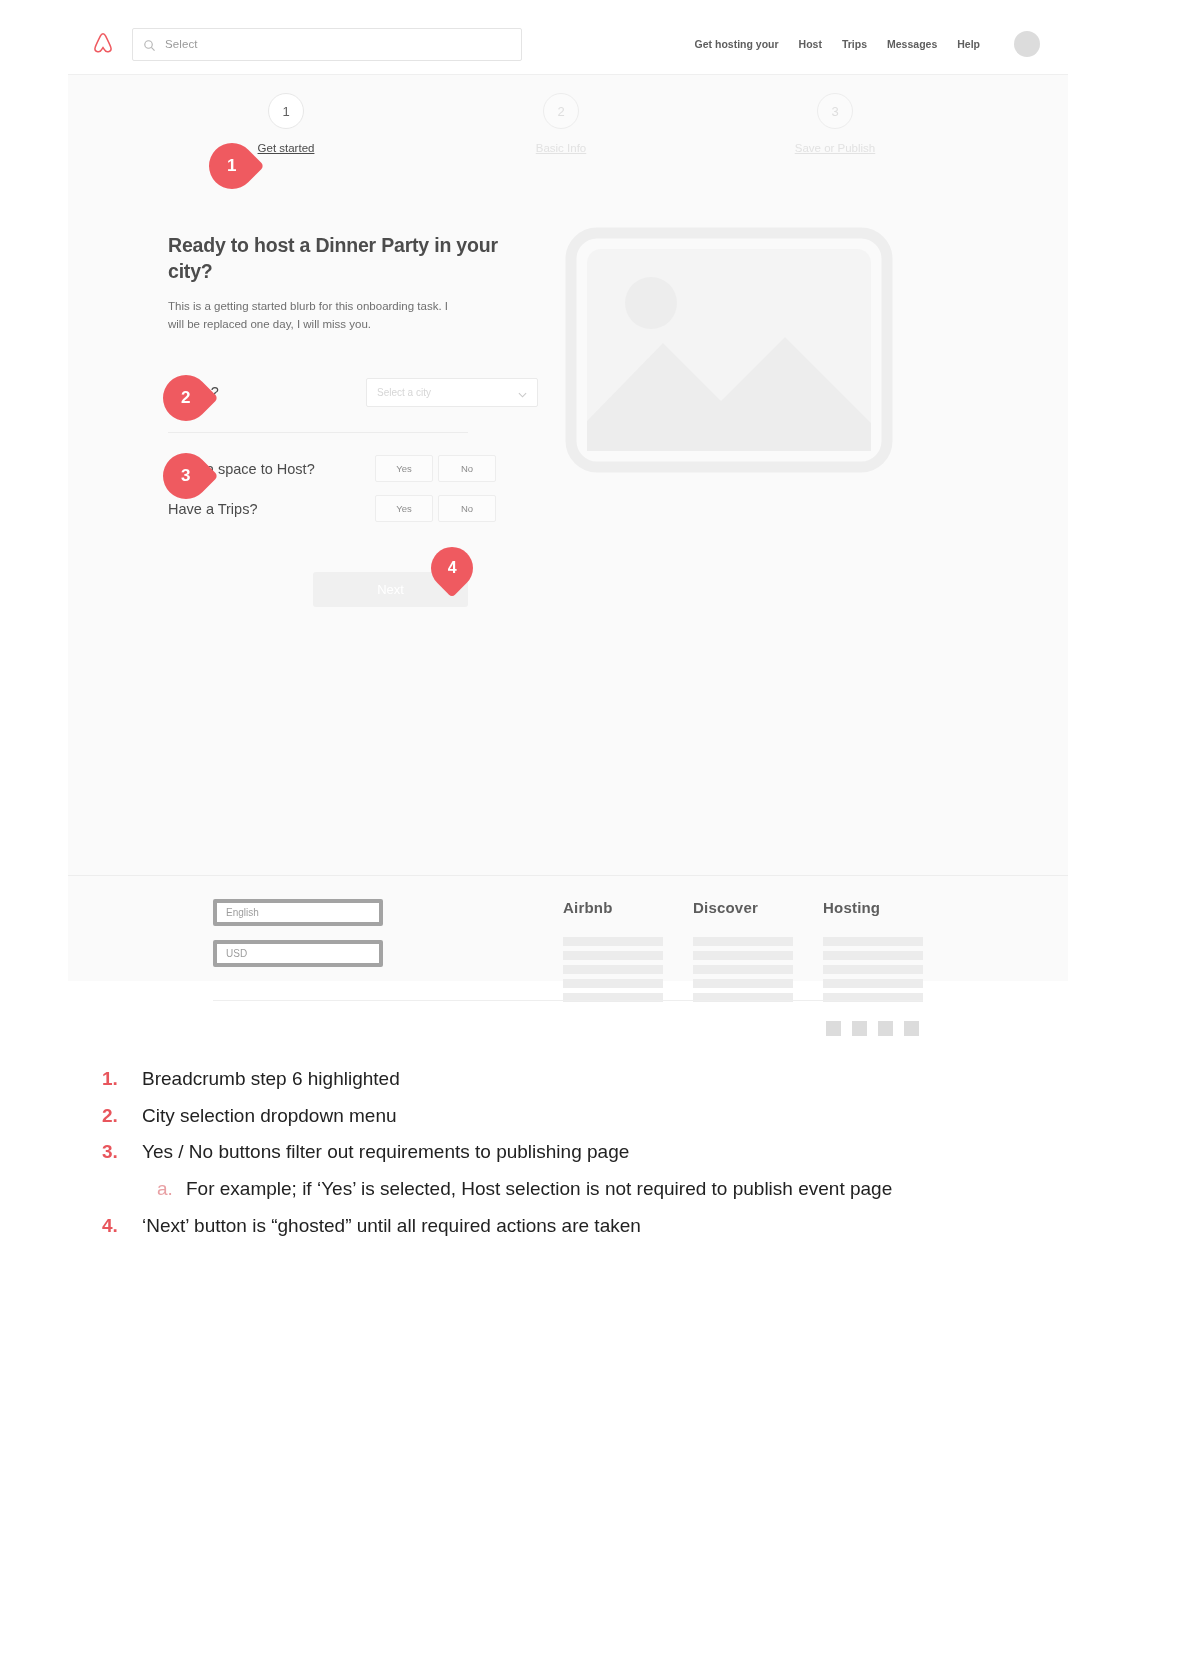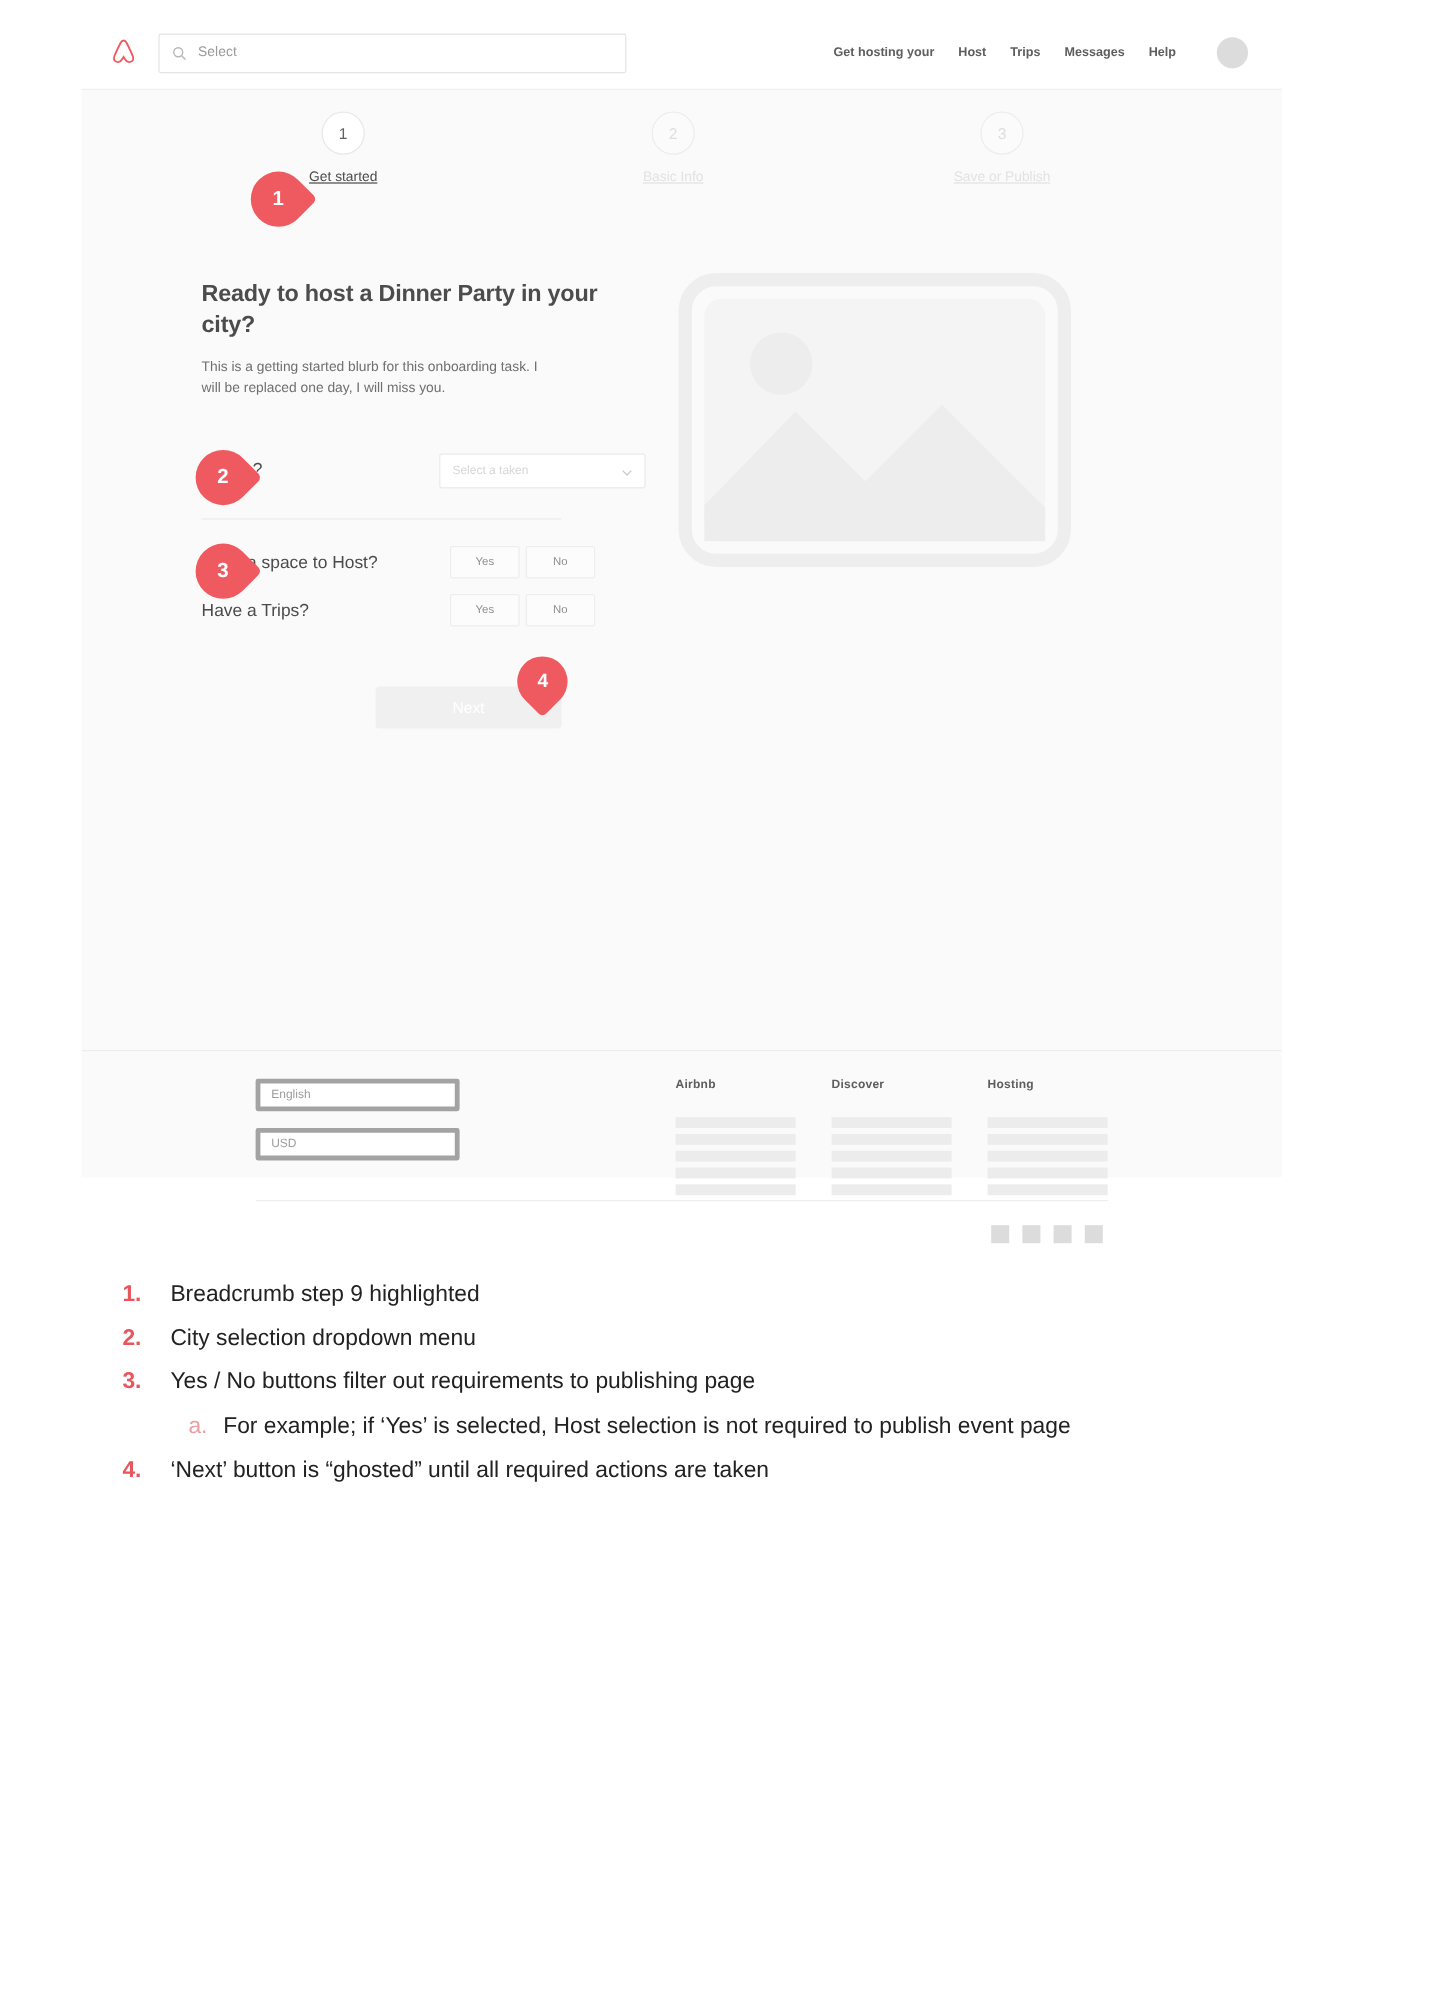--- a/index.html
+++ b/index.html
@@ -302,21 +302,21 @@
     color: #9d9d9d;
     margin-bottom: 14px;
   }
   .footer-cols {
     display: flex;
     gap: 30px;
     margin-left: 90px;
   }
   .fcol { width: 100px; }
   .fcol-title {
-    font-size: 10px;
+    font-size: 15px;
     font-weight: bold;
     color: #5d5d5d;
     margin-bottom: 21px;
     letter-spacing: .2px;
   }
   .skel {
     height: 9px;
     background: #ececec;
     margin-bottom: 5px;
   }
@@ -446,21 +446,21 @@
     <div class="content">
       <div class="content-inner">
 
         <div class="col-left">
           <div class="headline">Ready to host a Dinner Party in your city?</div>
           <div class="blurb">This is a getting started blurb for this onboarding task. I will be replaced one day, I will miss you.</div>
 
           <div class="field-row">
             <span class="field-label">Where?</span>
             <span class="select-city">
-              <span>Select a taken</span>
+              <span>Select a city</span>
               <span class="chev">
                 <svg width="9" height="6" viewBox="0 0 10 6" fill="none" stroke="#c9c9c9" stroke-width="1.2">
                   <polyline points="1,1 5,5 9,1"></polyline>
                 </svg>
               </span>
             </span>
           </div>
 
           <div class="divider"></div>
 
@@ -541,21 +541,21 @@
       </div>
     </div>
 
   </div>
 </div>
 
 <div class="annotations">
 
   <div class="ann-item">
     <span class="ann-num">1.</span>
-    <span class="ann-text">Breadcrumb step 9 highlighted</span>
+    <span class="ann-text">Breadcrumb step 6 highlighted</span>
   </div>
 
   <div class="ann-item">
     <span class="ann-num">2.</span>
     <span class="ann-text">City selection dropdown menu</span>
   </div>
 
   <div class="ann-item">
     <span class="ann-num">3.</span>
     <span class="ann-text">Yes / No buttons filter out requirements to publishing page</span>

